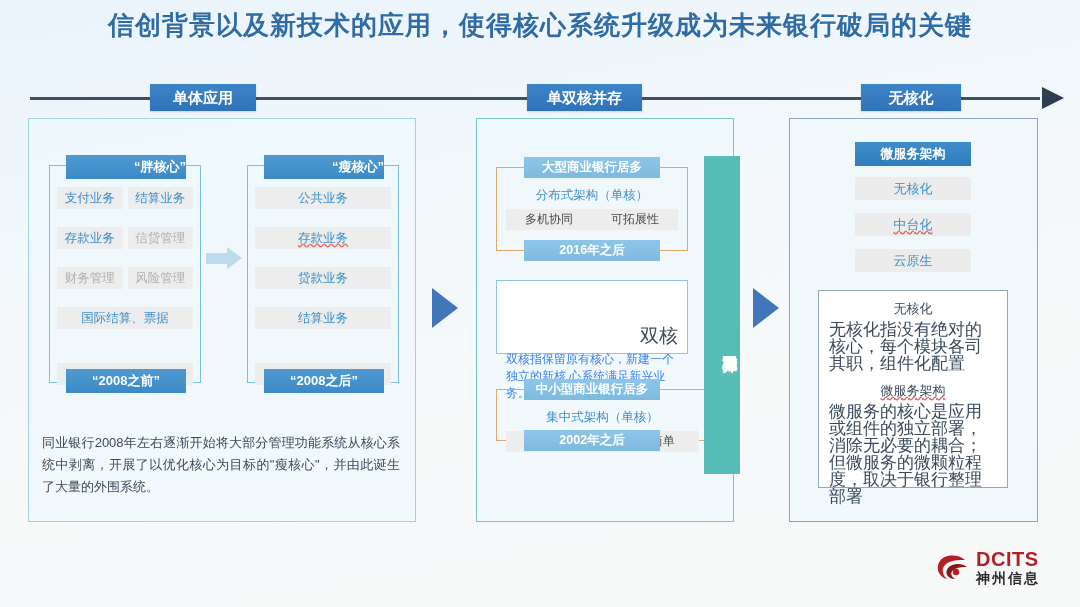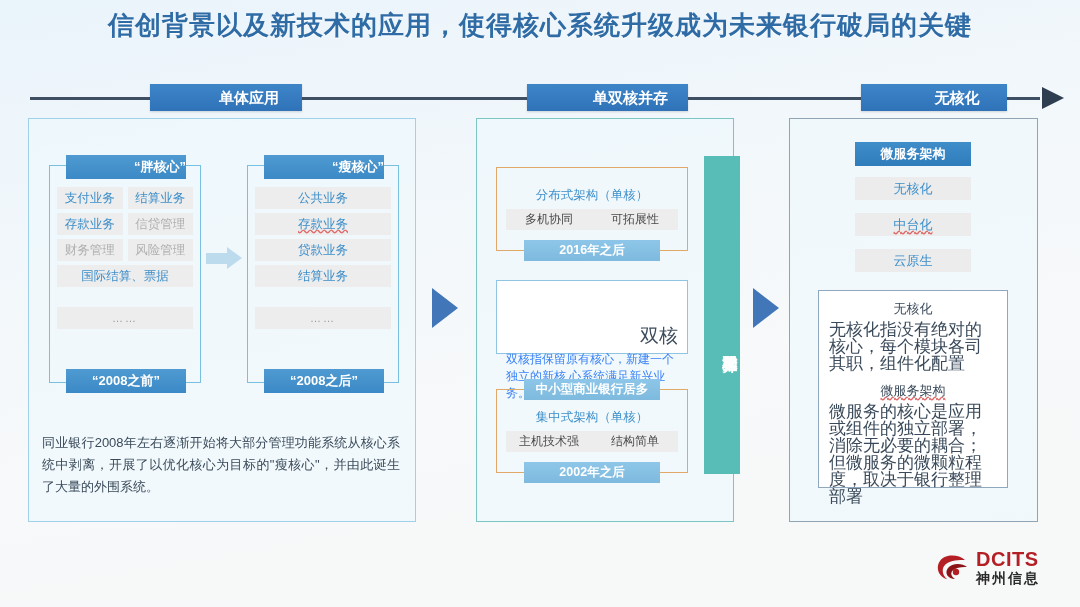--- a/index.html
+++ b/index.html
@@ -23,21 +23,20 @@
   .tl-arrow{
     position:absolute;right:16px;top:3px;width:0;height:0;
     border-top:11px solid transparent;border-bottom:11px solid transparent;
     border-left:22px solid #2e3d4f;
   }
   .tl-chip{
     position:absolute;top:0;height:27px;line-height:27px;text-align:center;
     color:#ffffff;font-weight:bold;font-size:15px;
     background:linear-gradient(180deg,#3e85c8 0%,#2f72b8 100%);
     box-shadow:0 1px 2px rgba(0,0,0,.15);
-    padding-left:46px;
   }
   #chip0{left:150px;width:106px;}
   #chip1{left:527px;width:115px;}
   #chip2{left:861px;width:100px;}
 
   
   .panel{position:absolute;background:rgba(239,248,252,.72);}
   #panel0{left:28px;top:118px;width:386px;height:402px;border:1.5px solid #9fd2ea;}
   #panel1{left:476px;top:118px;width:256px;height:402px;border:1.5px solid #7bc6c2;}
   #panel2{left:789px;top:118px;width:247px;height:402px;border:1.5px solid #90a4b4;}
@@ -60,21 +59,21 @@
     border:1.5px solid #79bfe0;background:transparent;
   }
   .core-cap{
     position:absolute;left:17px;width:120px;height:24px;line-height:24px;
     text-align:center;font-size:13px;font-weight:bold;color:#fff;
     background:linear-gradient(180deg,#4f9ad1 0%,#3b89c6 100%);
   }
   .core-cap.top{top:0;text-align:right;}
   .core-cap.bot{bottom:0;}
   .core-items{position:absolute;left:8px;right:8px;top:32px;bottom:32px;}
-  .crow{display:flex;gap:5px;margin-bottom:4px;}
+  .crow{display:flex;gap:5px;margin-bottom:18px;}
   .cell{
     flex:1;height:22px;line-height:22px;text-align:center;
     font-size:12.5px;background:#ededed;color:#3d8ec9;white-space:nowrap;
   }
   .cell.dim{color:#b0b0b0;}
   .cell.dots{color:#9a9a9a;letter-spacing:2px;font-size:11px;}
   .cell.wide{flex:1 1 100%;}
   .spacer{height:16px;}
 
   
@@ -88,21 +87,21 @@
 
   
   .lcaption{
     position:absolute;left:42px;top:432px;width:358px;
     font-size:13px;line-height:22px;color:#3a4a5a;text-align:justify;
   }
 
   
   .grp{position:absolute;left:496px;width:192px;}
   #grp0{top:157px;height:104px;}
-  #grp1{top:379px;height:104px;}
+  #grp1{top:379px;height:72px;padding-left:21px;}
   .grp-frame{position:absolute;left:0;top:10px;right:0;bottom:10px;border:1.5px solid #e0a96a;}
   .grp-cap{
     position:absolute;left:28px;width:136px;height:21px;line-height:21px;
     text-align:center;font-size:12.5px;font-weight:bold;color:#fff;
     background:linear-gradient(180deg,#8dc6e8 0%,#7ebade 100%);
   }
   .grp-cap.top{top:0;}
   .grp-cap.bot{bottom:0;}
   .grp-sub{
     position:absolute;left:0;right:0;top:30px;text-align:center;
@@ -236,20 +235,21 @@
 </div>
 
 <div class="lcaption">同业银行2008年左右逐渐开始将大部分管理功能系统从核心系统中剥离，开展了以优化核心为目标的"瘦核心"，并由此诞生了大量的外围系统。</div>
 
 <div class="big-arrow" id="ba0"></div>
 
 <div class="panel" id="panel1"></div>
 
 <div class="grp" id="grp0">
   <div class="grp-frame"></div>
+  <div class="grp-cap top">大型商业银行居多</div>
   <div class="grp-sub">分布式架构（单核）</div>
   <div class="grp-tags">
     <div class="tag">多机协同</div>
     <div class="tag">可拓展性</div>
   </div>
   <div class="grp-cap bot">2016年之后</div>
 </div>
 
 <div class="note">
   <div class="note-t">双核</div>

